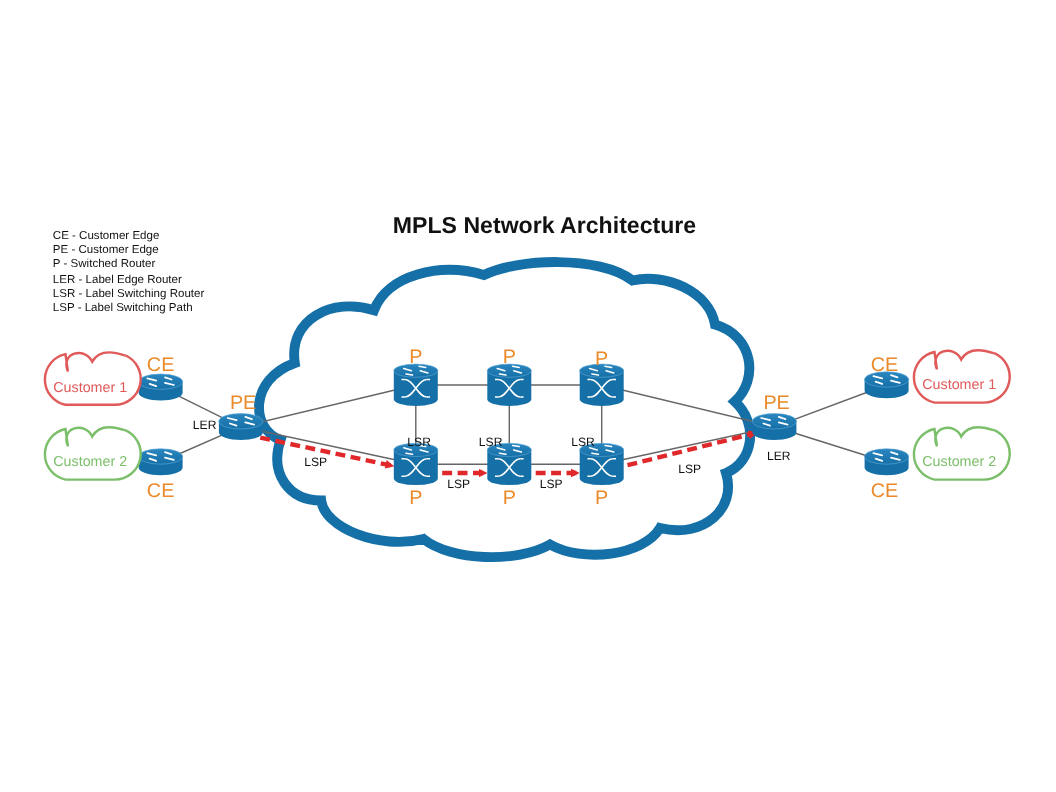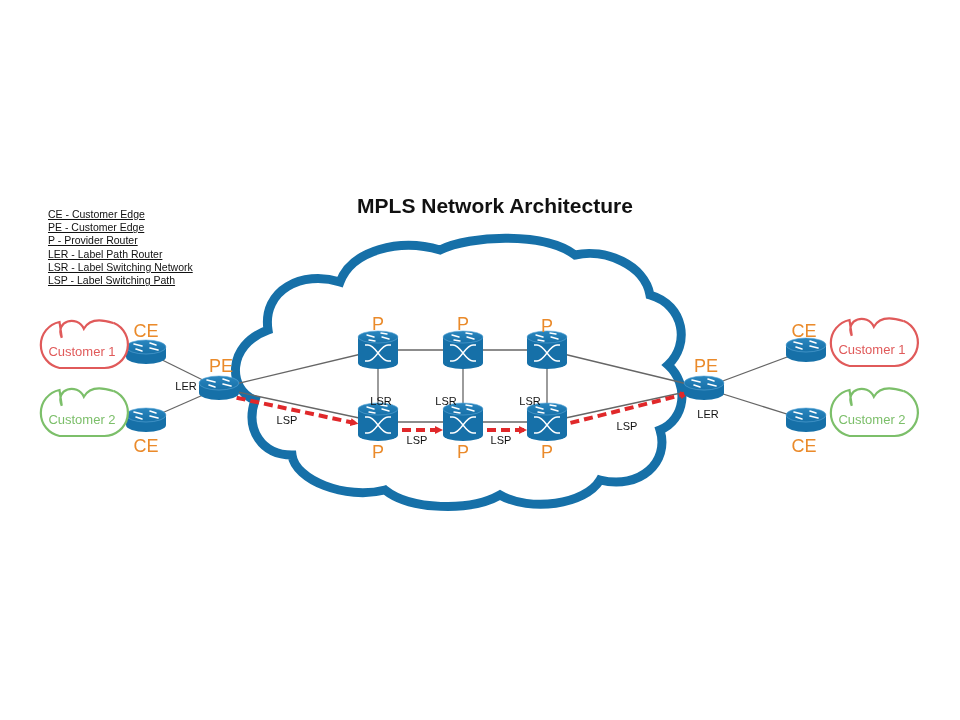--- a/index.html
+++ b/index.html
@@ -1,33 +1,33 @@
 <!DOCTYPE html>
 <html><head>
 <meta charset="utf-8">
 <style>
   html, body { margin: 0; padding: 0; background: #ffffff; }
   body { width: 960px; height: 720px; position: relative; overflow: hidden; font-family: "Liberation Sans", sans-serif; }
   #diagram { position: absolute; left: 0; top: 0; width: 960px; height: 720px; }
   .title { position: absolute; left: 0; width: 990px; top: 194px; text-align: center; font-weight: bold; font-size: 21px; color: #111; font-family: "Liberation Sans", sans-serif; }
   .legend { position: absolute; left: 48px; top: 208px; font-size: 10.5px; line-height: 13.2px; color: #111; font-family: "Liberation Sans", sans-serif; }
-  .legend div { white-space: nowrap; text-decoration: underline; }
+  .legend div { white-space: nowrap; }
   svg text { font-family: "Liberation Sans", sans-serif; }
 </style>
 </head>
 <body>
 
 <div class="title">MPLS Network Architecture</div>
 
 <div class="legend">
   <div>CE - Customer Edge</div>
   <div>PE - Customer Edge</div>
-  <div>P - Provider Router</div>
-  <div>LER - Label Path Router</div>
-  <div>LSR - Label Switching Network</div>
+  <div>P - Switched Router</div>
+  <div>LER - Label Edge Router</div>
+  <div>LSR - Label Switching Router</div>
   <div>LSP - Label Switching Path</div>
 </div>
 
 <svg id="diagram" viewBox="0 0 960 720" xmlns="http://www.w3.org/2000/svg">
   <defs>
     <linearGradient id="capGrad" x1="0" y1="0" x2="0" y2="1">
       <stop offset="0" stop-color="#2a86bf"></stop>
       <stop offset="1" stop-color="#1670a8"></stop>
     </linearGradient>
     <marker id="lspArrow" markerWidth="8" markerHeight="8" refX="6" refY="4" orient="auto" markerUnits="userSpaceOnUse">

